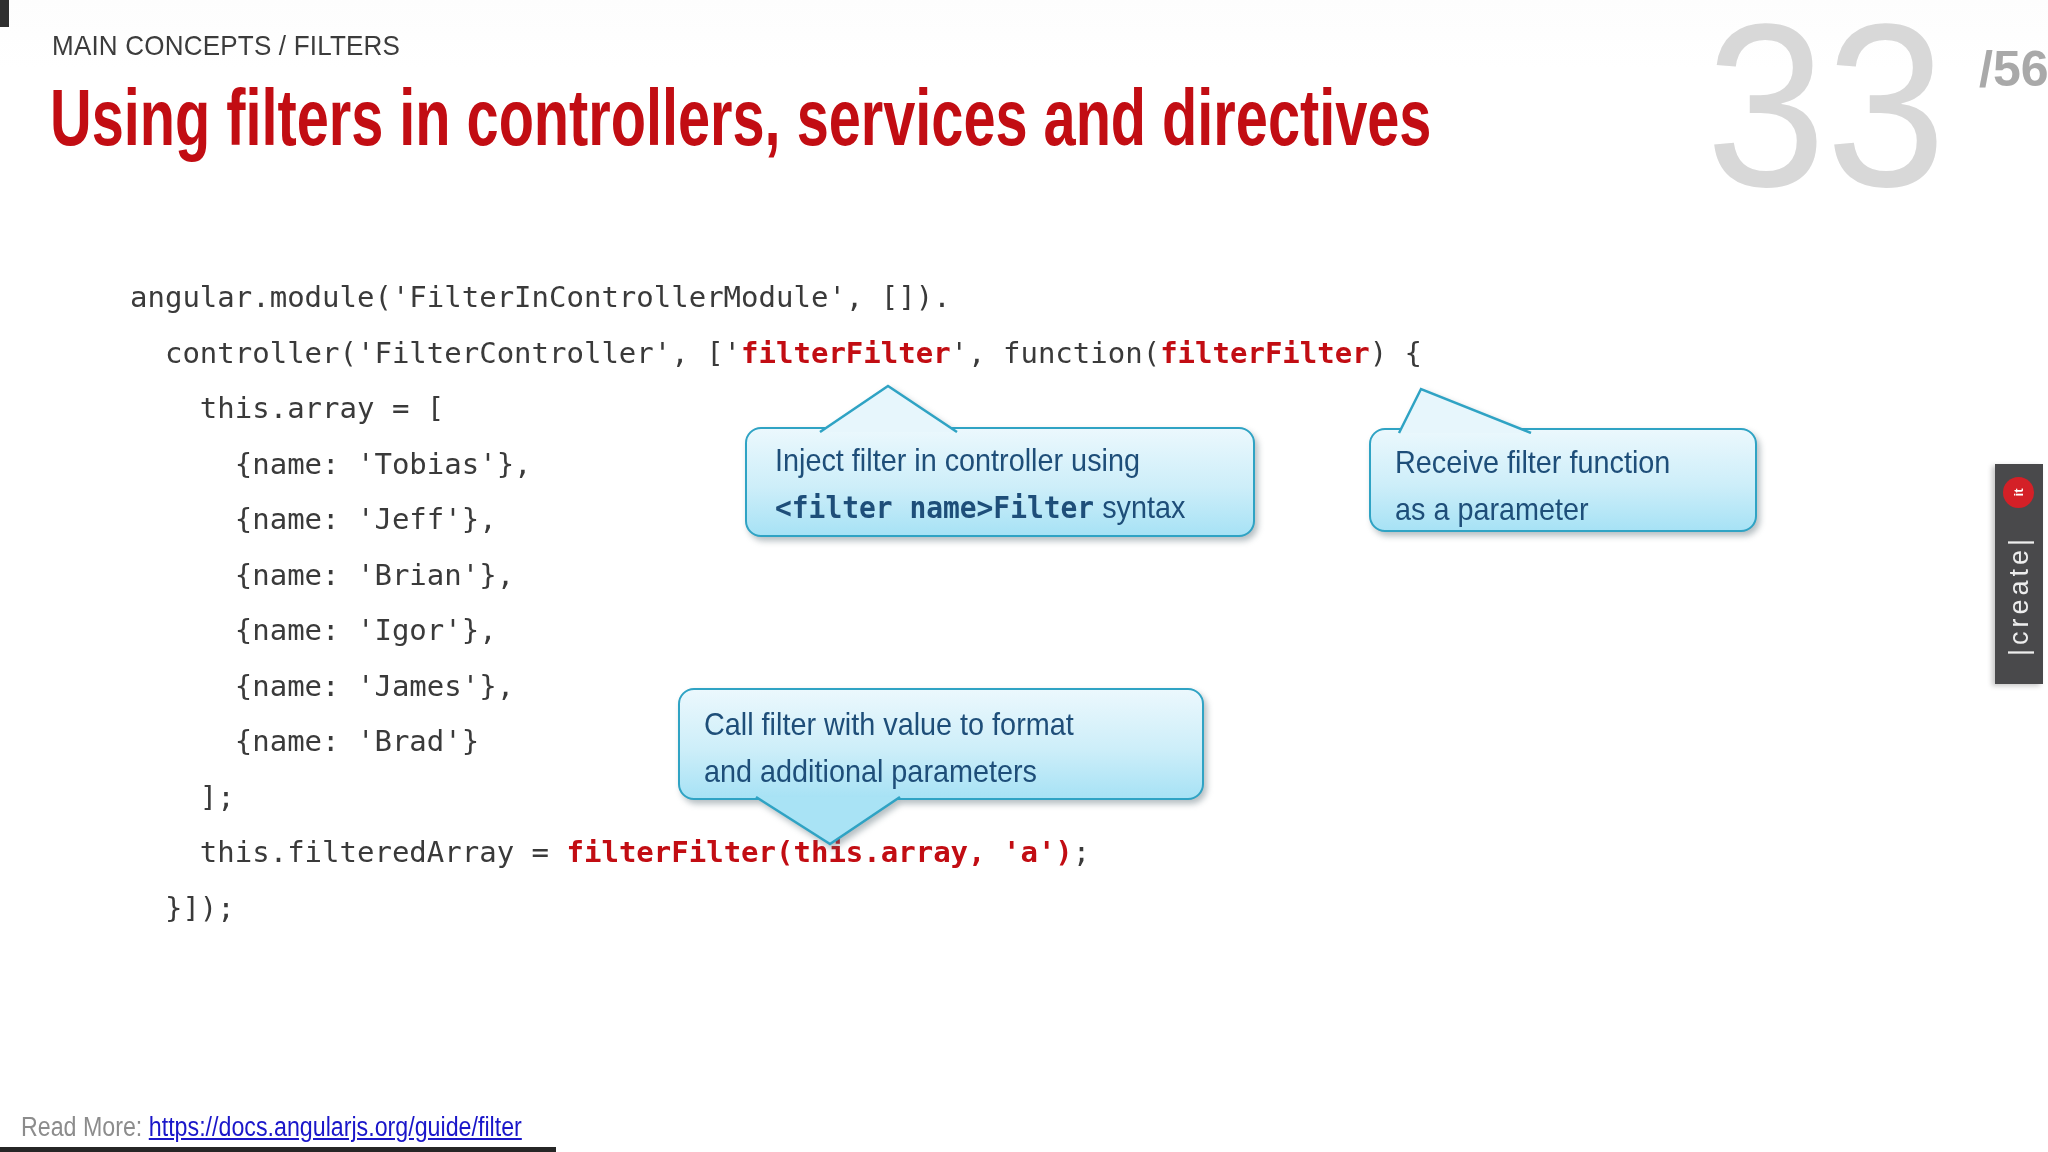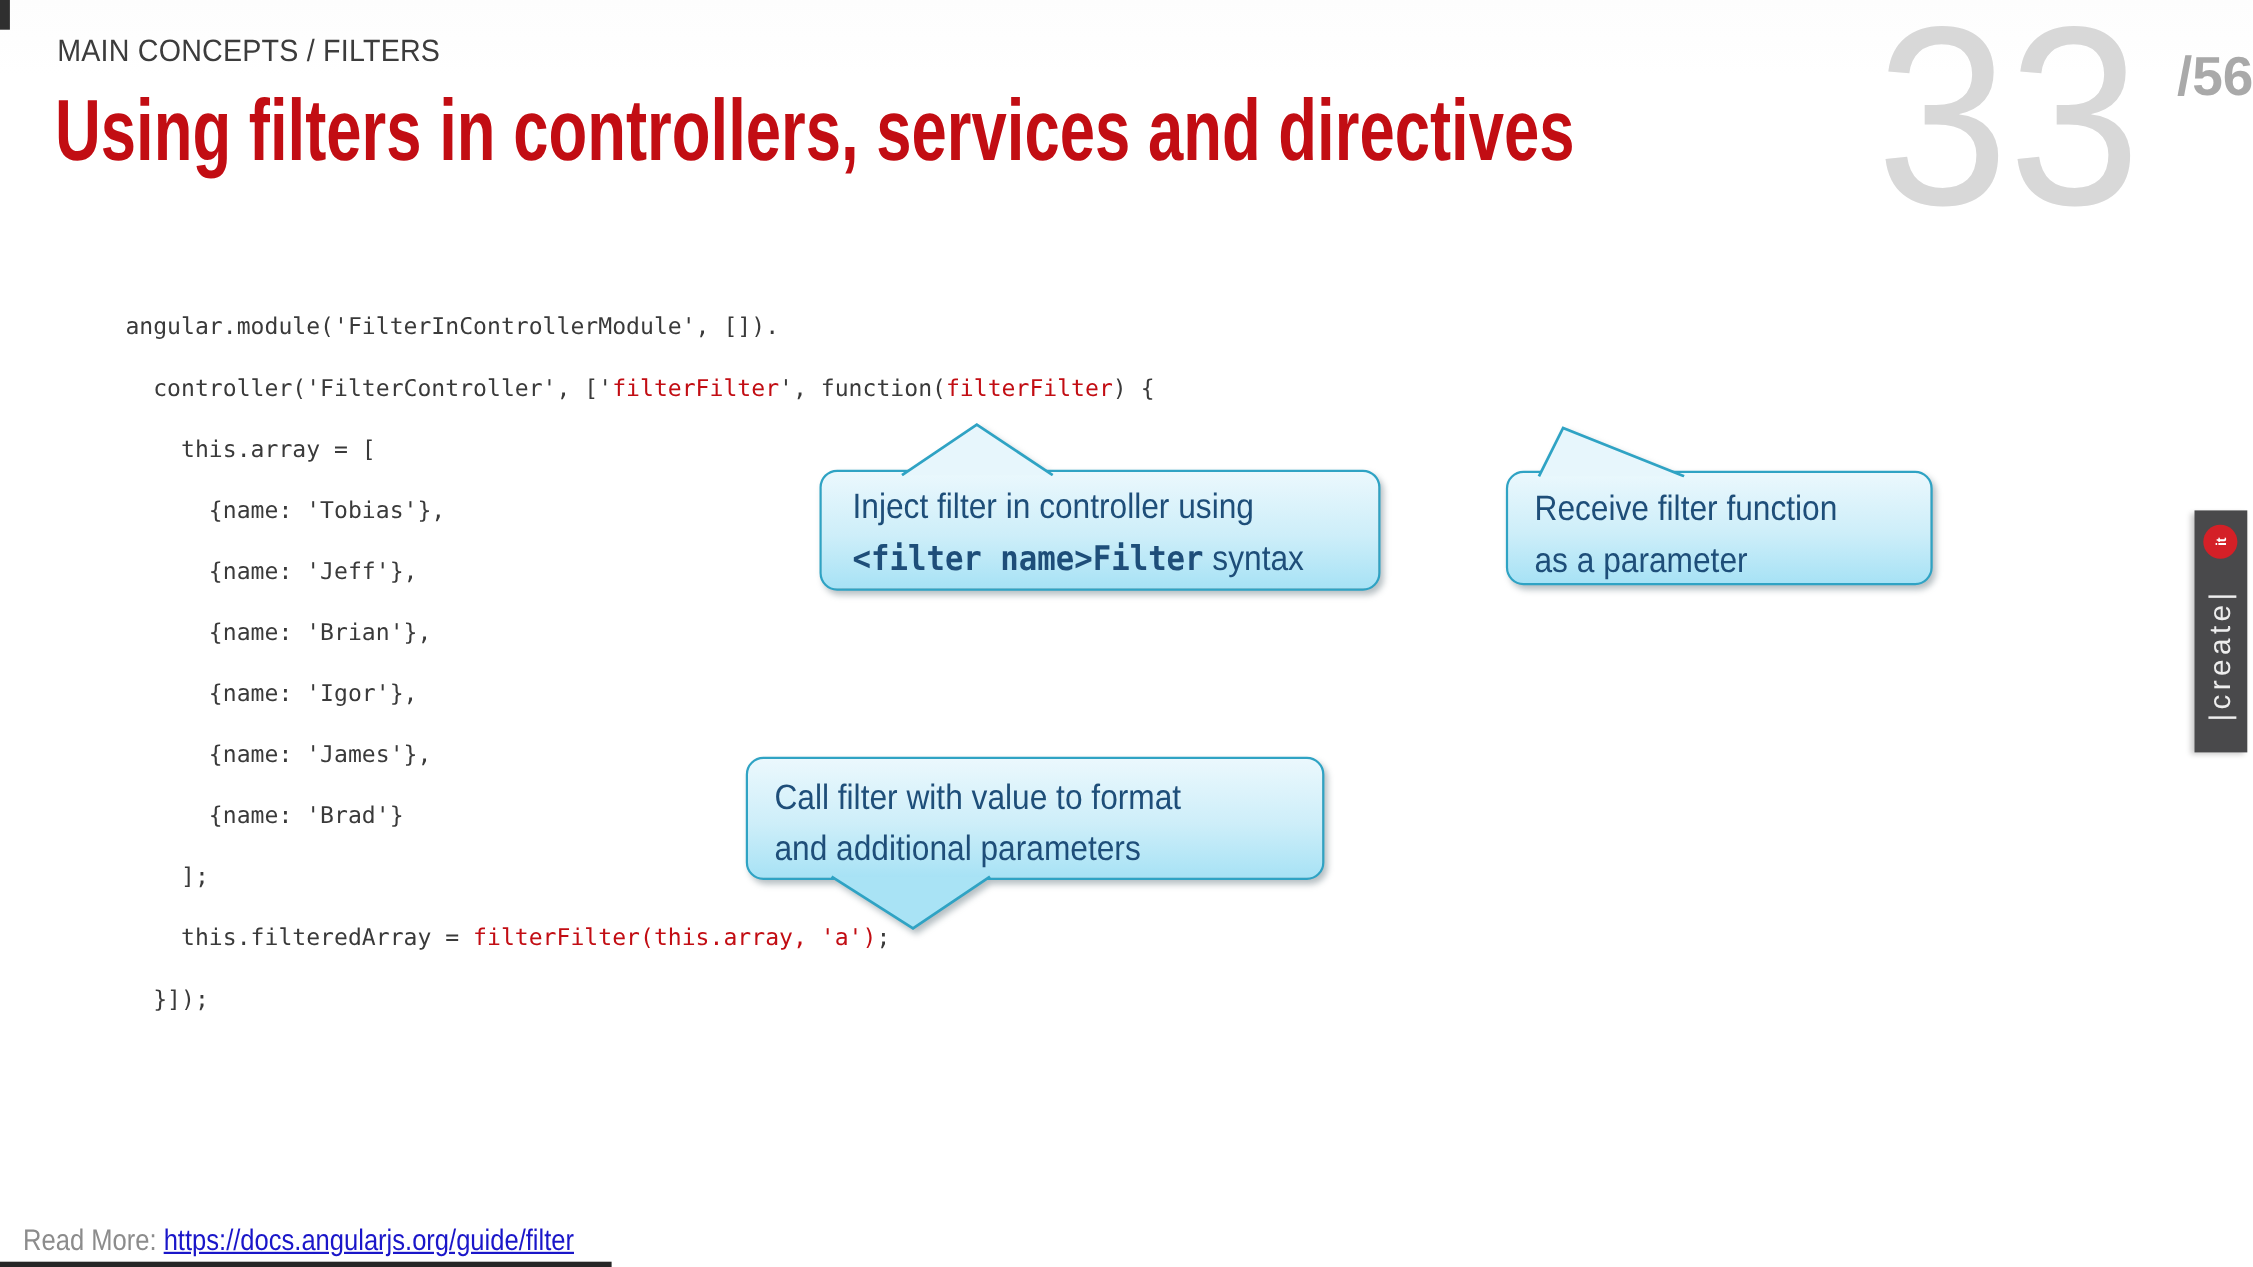--- a/index.html
+++ b/index.html
@@ -26,26 +26,26 @@
     font-size:232px;line-height:1;color:var(--number-gray,#d8d8d8);
     transform:scaleX(.93);transform-origin:0 0;white-space:nowrap;
   }
   .slide-total{
     position:absolute;left:1979px;top:40px;
     font-size:50px;font-weight:bold;color:#a9a9a9;white-space:nowrap;
   }
 
   
   .code{
-    position:absolute;left:114px;top:270px;margin:0;
+    position:absolute;left:130px;top:270px;margin:0;
     font-family:"DejaVu Sans Mono","Liberation Mono",monospace;
-    font-size:21px;line-height:55.5px;color:var(--code-text,#3a3a3a);
+    font-size:29px;line-height:55.5px;color:var(--code-text,#3a3a3a);
     white-space:pre;
   }
-  .code .r{color:var(--accent-red,#c20d13);font-weight:normal;}
+  .code .r{color:var(--accent-red,#c20d13);font-weight:bold;}
 
   
   .callout{position:absolute;filter:drop-shadow(3px 4px 3px rgba(90,110,120,.45));}
   .bubble{
     position:absolute;box-sizing:border-box;
     background:linear-gradient(180deg,#ebf8fd 0%,#cdeef9 55%,#a7e2f5 100%);
     border:2.5px solid var(--bubble-border,#2fa3c4);
     border-radius:16px;
   }
   .bubble-text{

